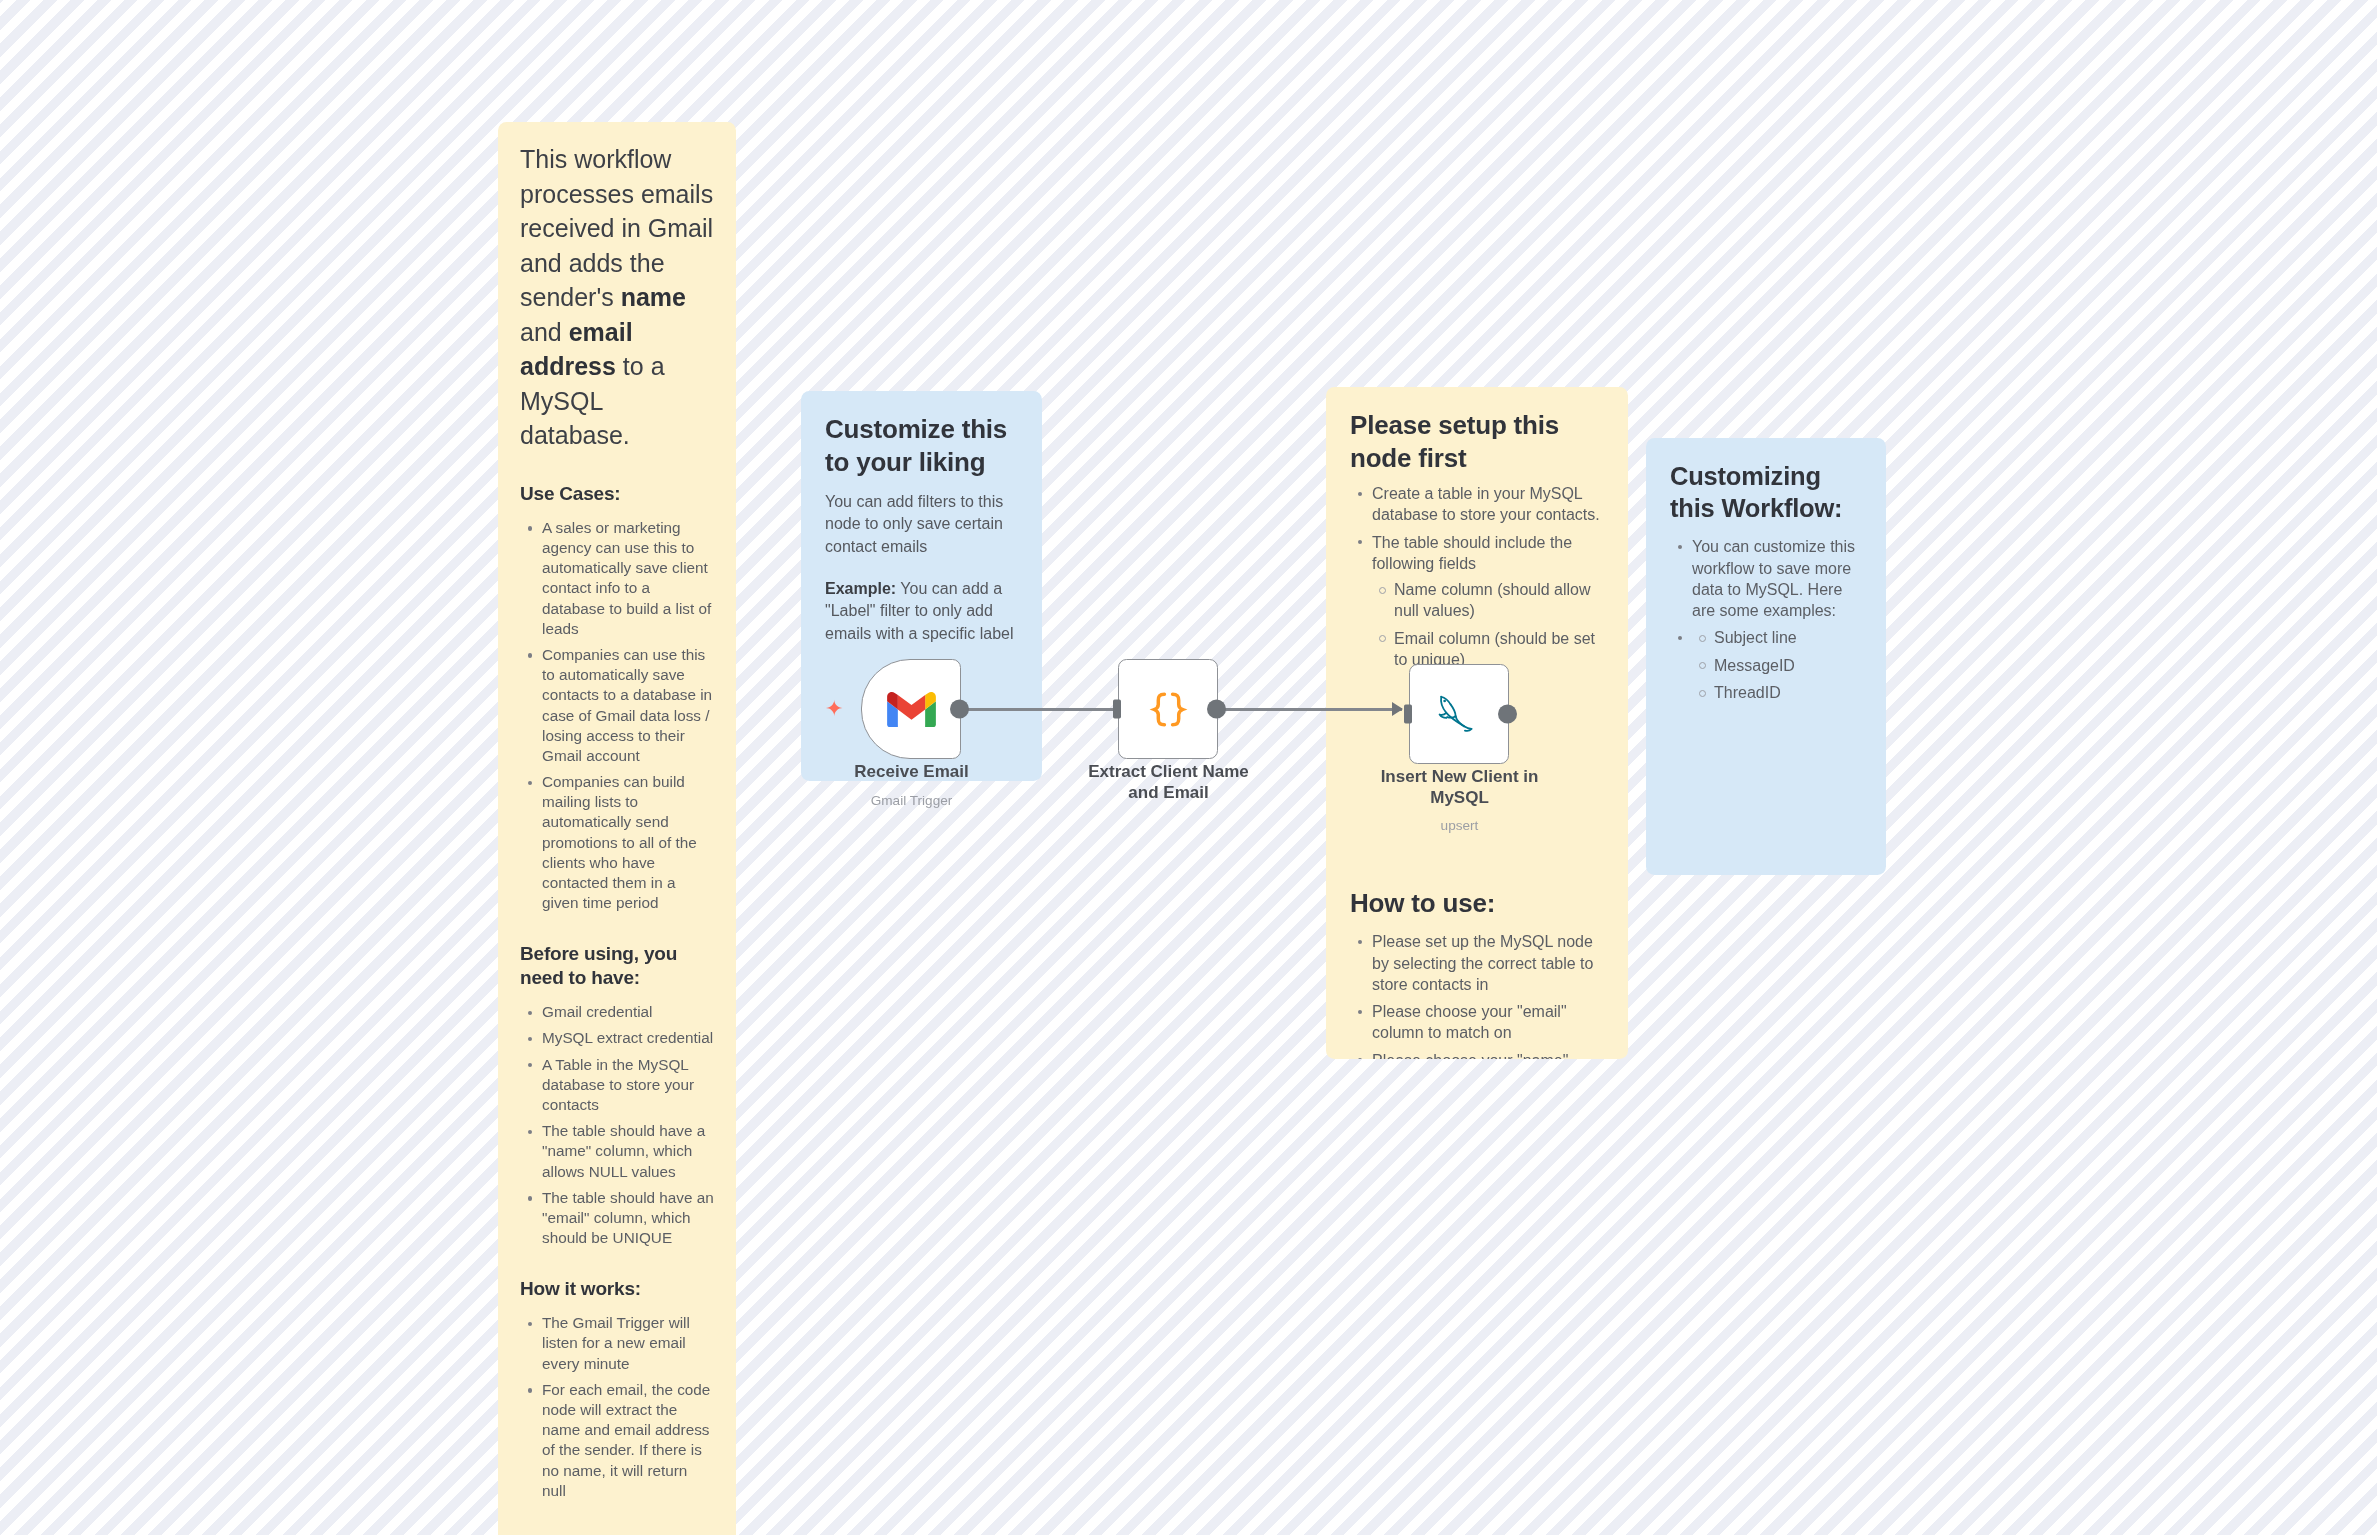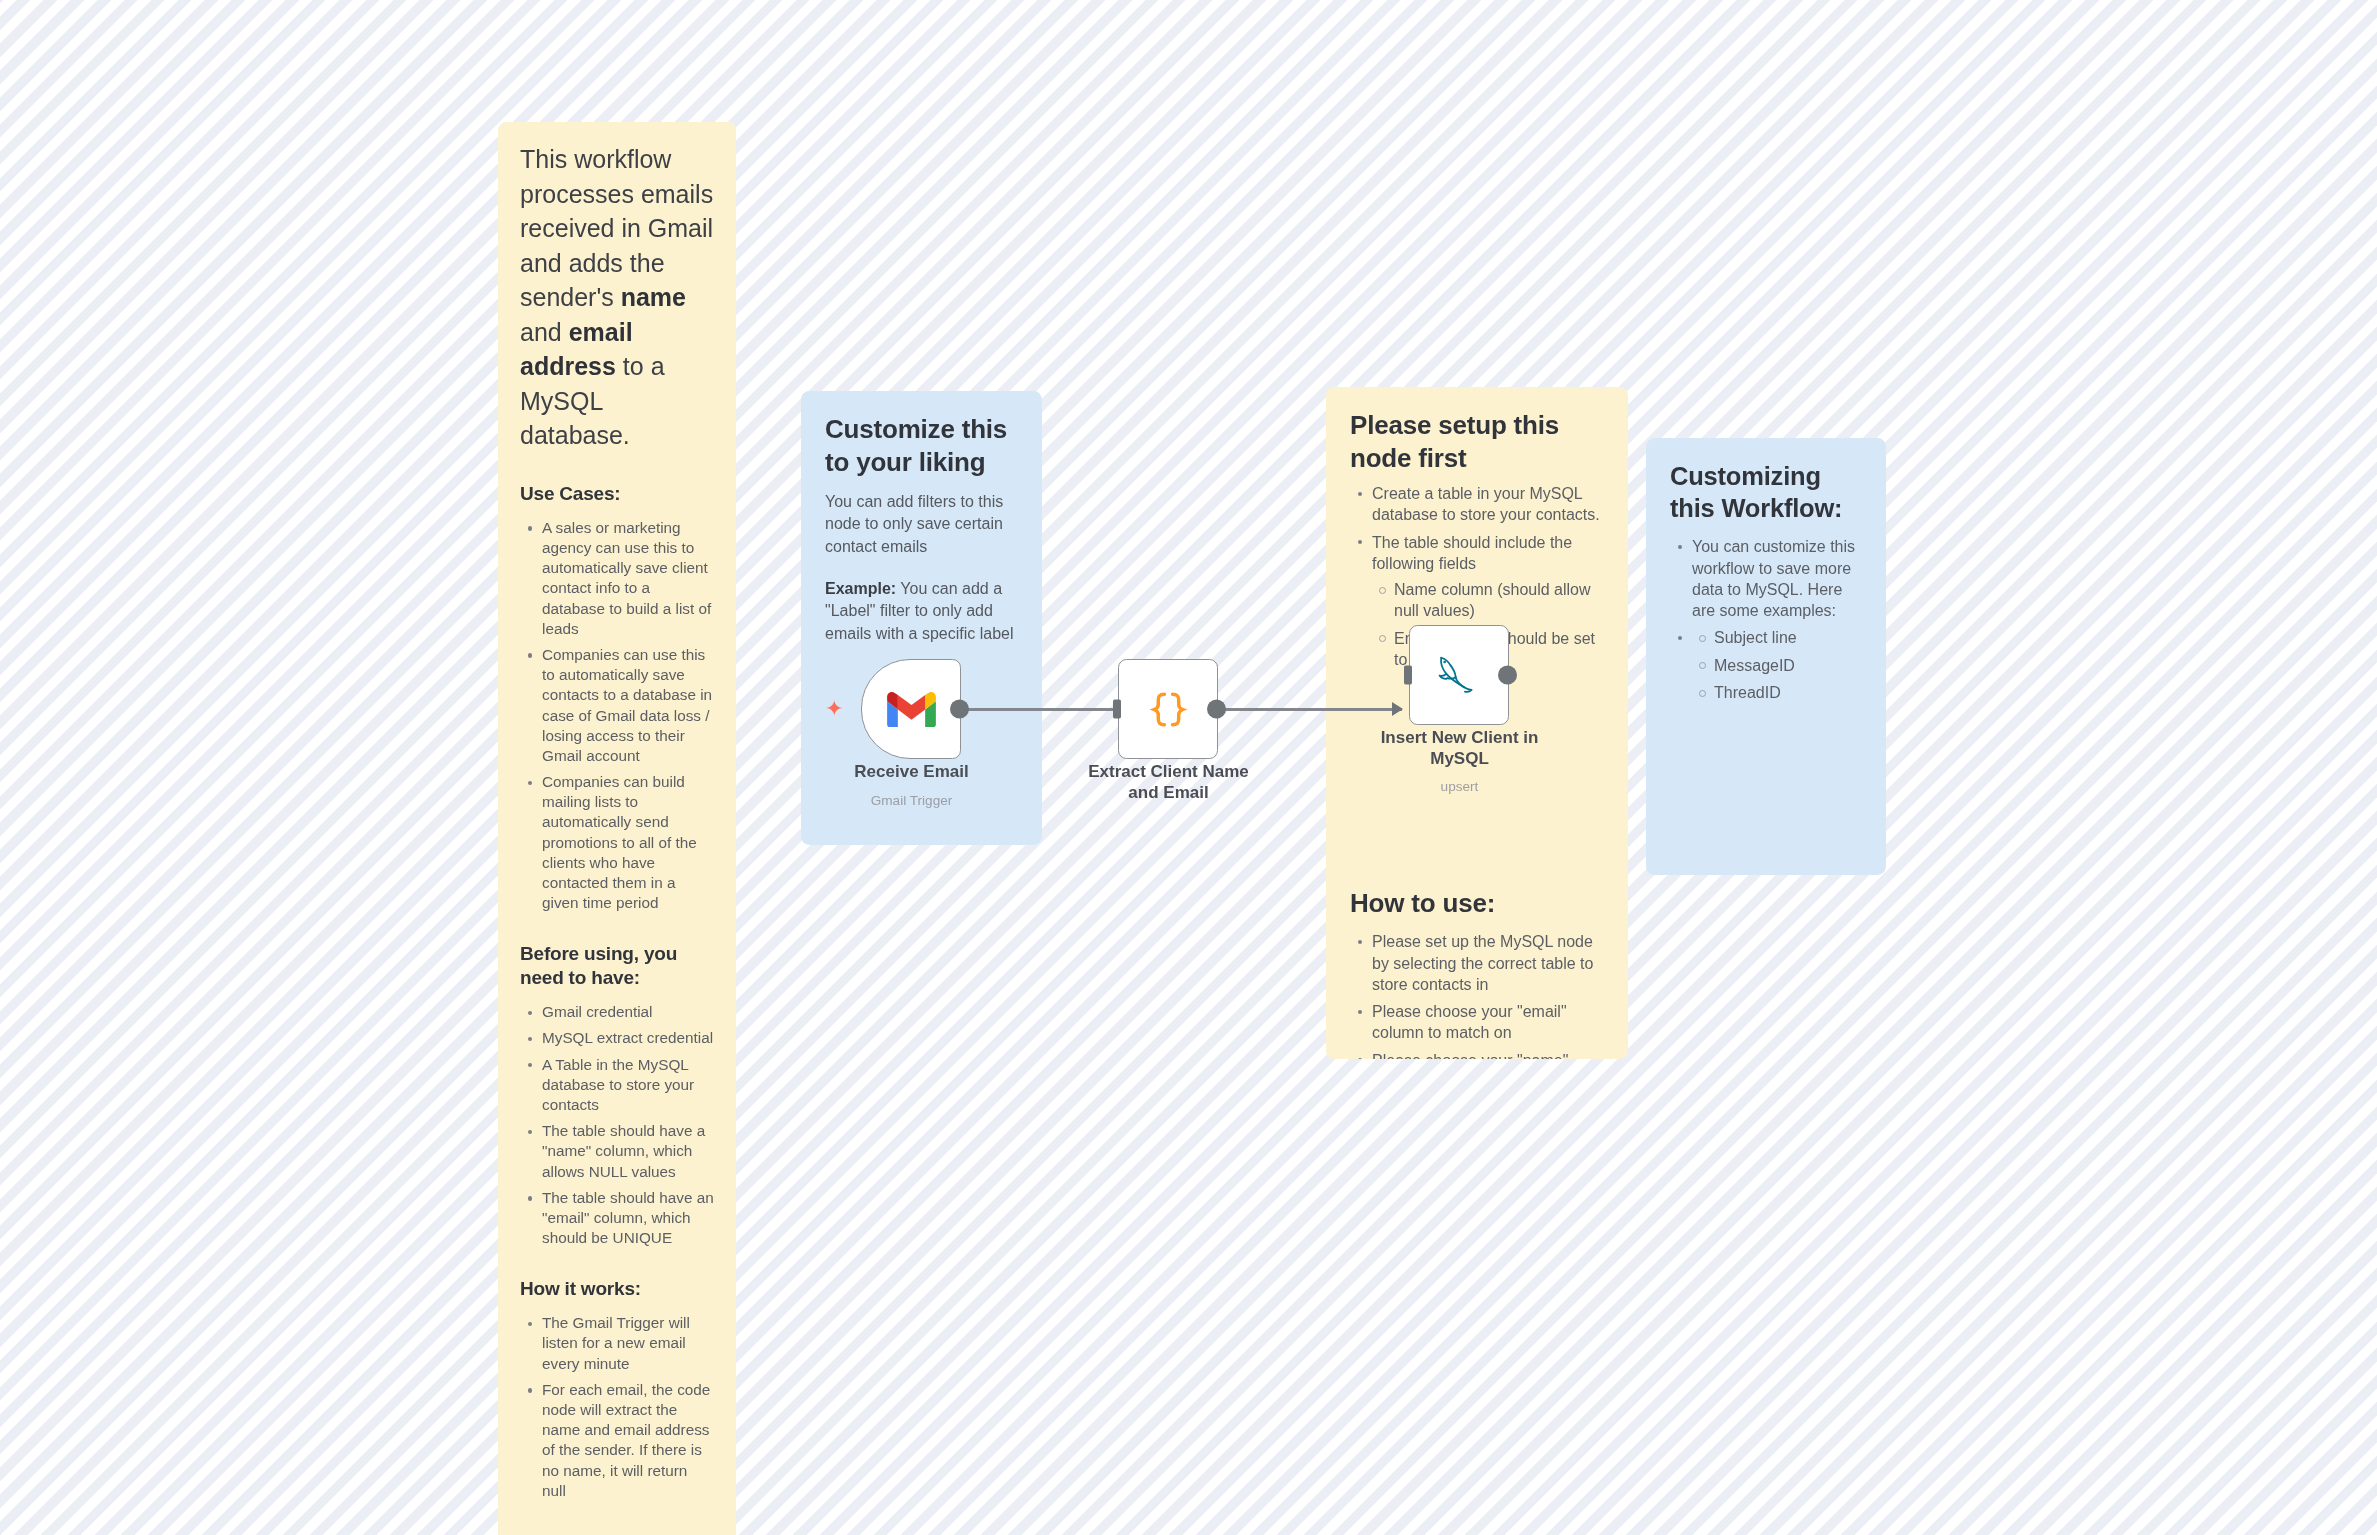--- a/index.html
+++ b/index.html
@@ -96,21 +96,21 @@
   #note-overview .lead {
     font-size: 25px;
     line-height: 1.38;
     color: #3d4046;
     font-weight: 400;
     margin-bottom: 29px;
   }
   #note-overview .lead b { font-weight: 700; color: #2f3238; }
   #note-overview ul li { font-size: 15.3px; line-height: 1.32; }
 
-  #note-customize { left: 801px; top: 391px; width: 241px; height: 454px; }
+  #note-customize { left: 801px; top: 391px; width: 241px; height: 390px; }
   #note-customize h2 { font-size: 26px; }
   #note-customize p { font-size: 16px; }
 
   #note-setup { left: 1326px; top: 387px; width: 302px; height: 672px; }
   #note-setup h2 { font-size: 26px; }
 
   #note-customizing { left: 1646px; top: 438px; width: 240px; height: 437px; }
   #note-customizing h2 { font-size: 25.5px; }
   #note-customizing ul li { font-size: 16px; }
 
@@ -307,21 +307,21 @@
       <span class="port-in"></span>
       <svg width="49" height="49" viewBox="0 0 48 48">
         <path d="M20 9c-5 0-6 2.5-6 6v4c0 2.5-1.5 4-4 5 2.5 1 4 2.5 4 5v4c0 3.5 1 6 6 6" fill="none" stroke="#FF9922" stroke-width="3.4" stroke-linecap="round"></path>
         <path d="M28 9c5 0 6 2.5 6 6v4c0 2.5 1.5 4 4 5-2.5 1-4 2.5-4 5v4c0 3.5-1 6-6 6" fill="none" stroke="#FF9922" stroke-width="3.4" stroke-linecap="round"></path>
       </svg>
       <span class="port-out"></span>
     </div>
     <div class="node-label">Extract Client Name and Email</div>
   </div>
 
-  <div class="node-wrap" style="left:1409px; top:625px;">
+  <div class="node-wrap" style="left:1409px; top:664px;">
     <div class="node-box">
       <span class="port-in"></span>
       <svg width="60" height="49" viewBox="0 0 70 58">
         <g fill="none" stroke="#00758F" stroke-width="2.1" stroke-linecap="round" stroke-linejoin="round">
           <path d="M14 8c-1 6 1 13 6 19 5 6 13 11 21 16"></path>
           <path d="M14 8c4 1 8 4 11 9"></path>
           <path d="M25 17c3 4 6 9 6 14"></path>
           <path d="M31 31c1 4 4 8 10 12"></path>
           <path d="M41 43c3 2 6 3 9 3-2 2-5 3-8 2"></path>
           <path d="M20 27c-2 2-5 3-8 2 2 3 5 4 8 4"></path>

